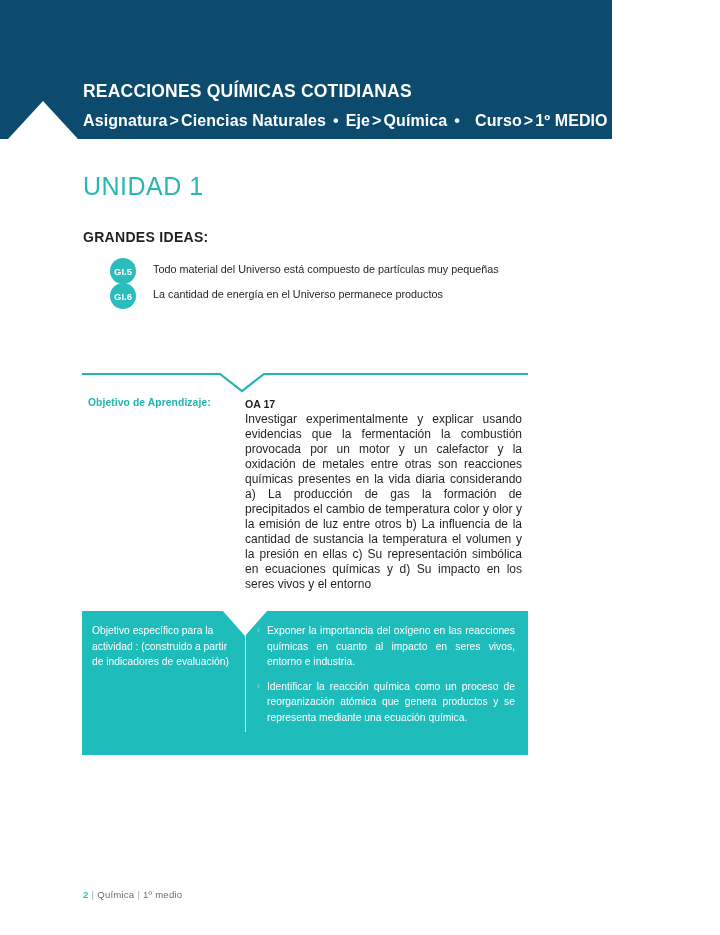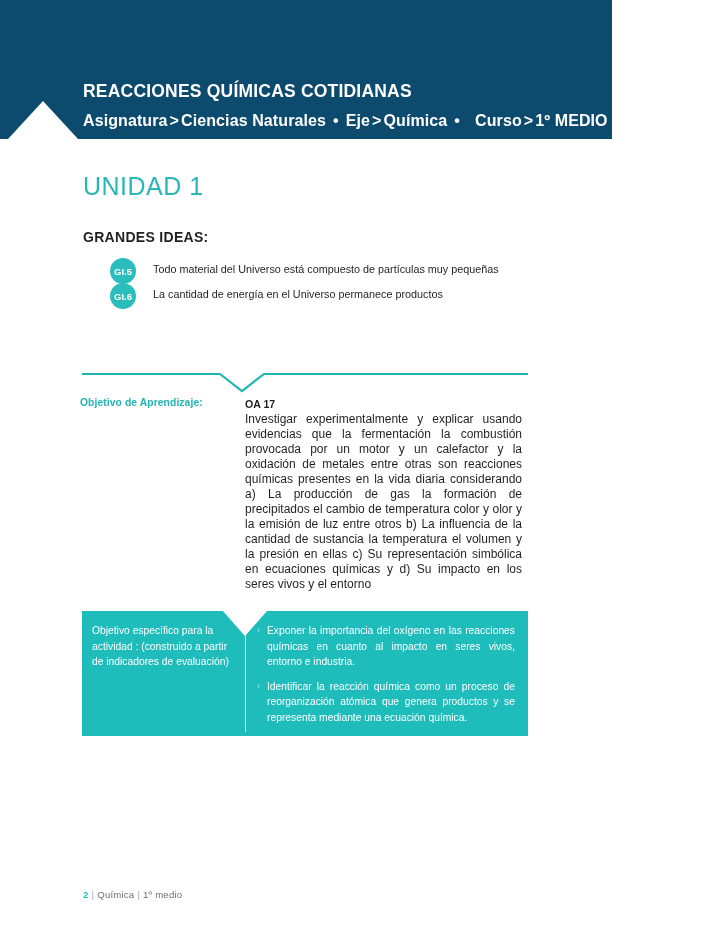--- a/index.html
+++ b/index.html
@@ -132,21 +132,21 @@
     position: absolute;
     left: 82px;
     top: 372px;
     width: 446px;
     height: 22px;
   }
 
   
   .oa-label {
     position: absolute;
-    left: 80px;
+    left: 88px;
     top: 397px;
     font-size: 10.3px;
     font-weight: bold;
     color: #1fb5b5;
     letter-spacing: 0.1px;
   }
 
   .oa-body {
     position: absolute;
     left: 245px;
@@ -167,21 +167,21 @@
     color: #231f20;
     text-align: justify;
   }
 
   
   .obj-box {
     position: absolute;
     left: 82px;
     top: 611px;
     width: 446px;
-    height: 125px;
+    height: 144px;
     background: #1fbcbc;
     overflow: hidden;
     text-decoration: underline;
   }
 
   .obj-box-notch {
     position: absolute;
     left: 140px;
     top: -1px;
     width: 0;

